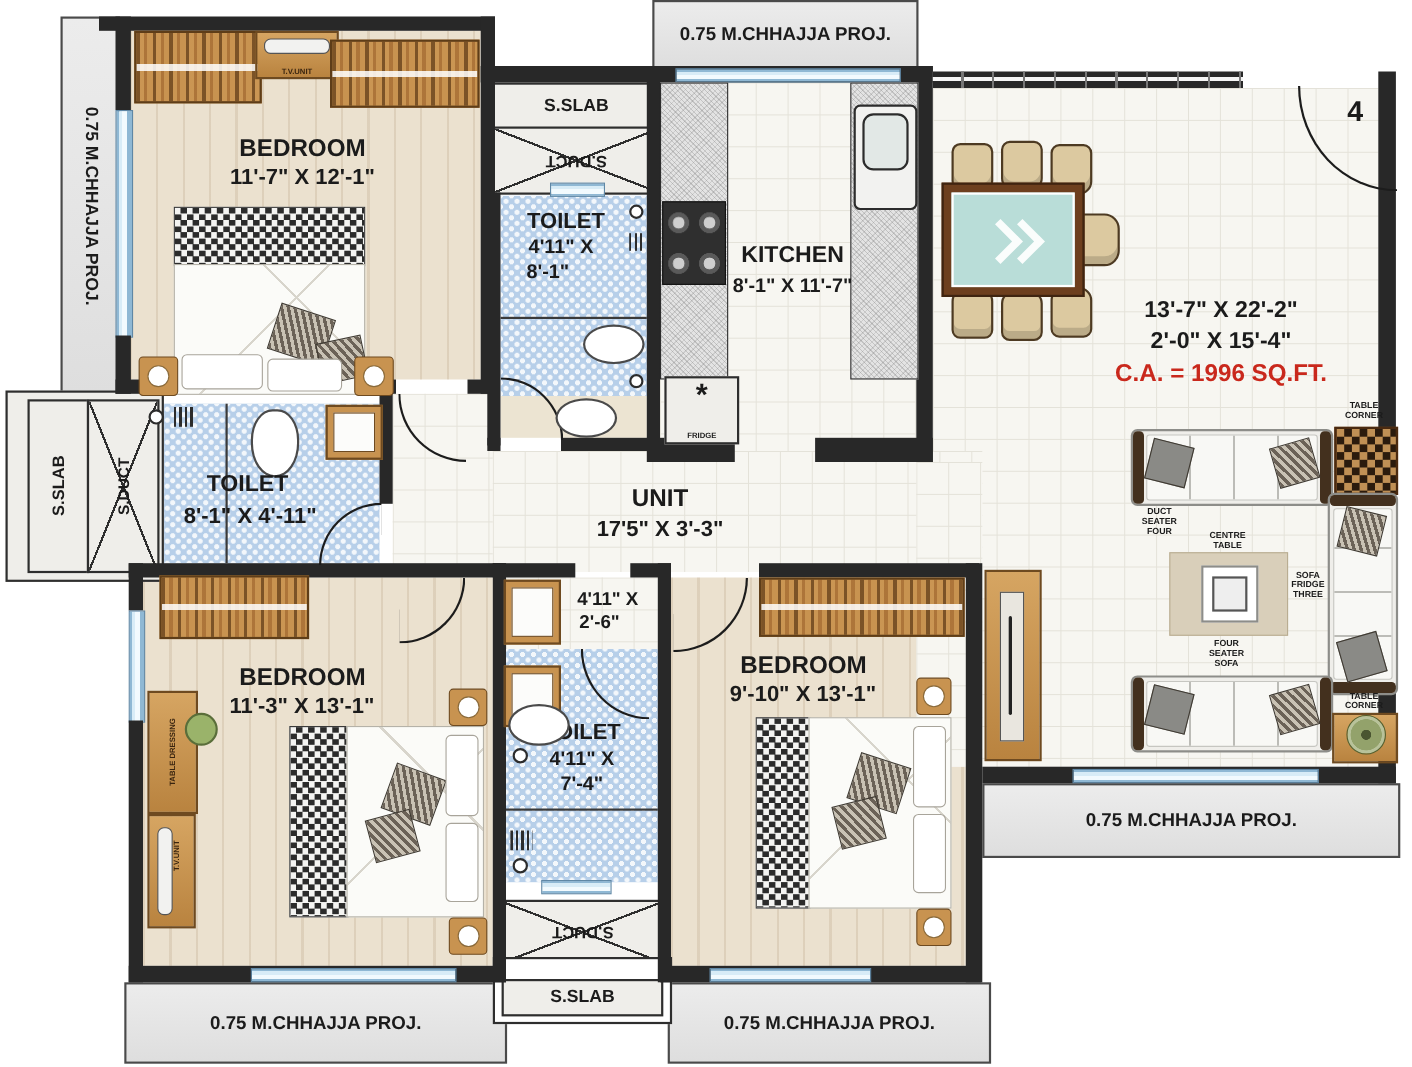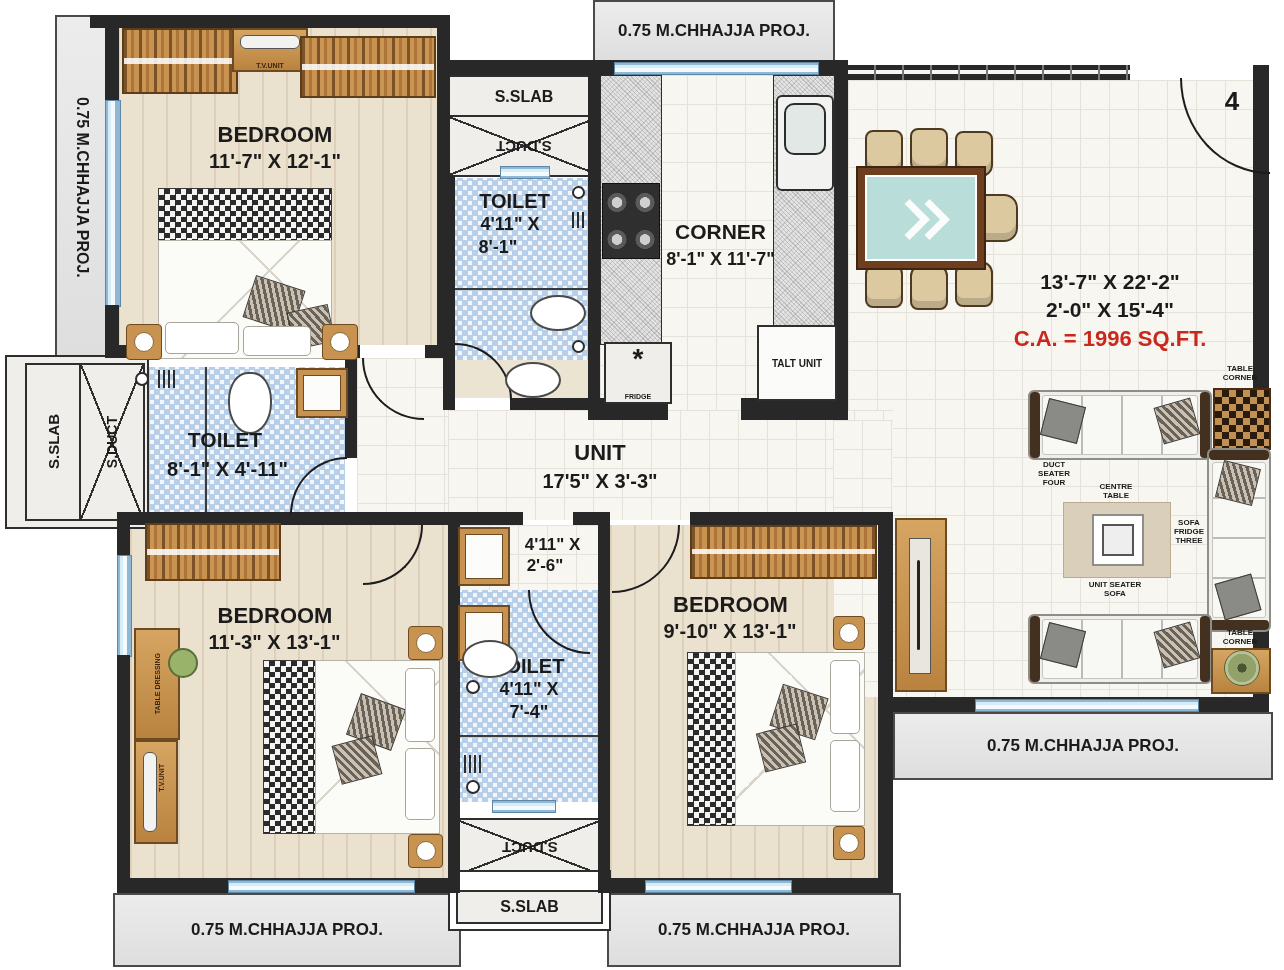--- a/index.html
+++ b/index.html
@@ -229,24 +229,21 @@
   <div class="label" style="left:120px;top:458px;width:215px;font-size:20px">8'-1" X 4'-11"</div>
 
   <div class="granite" style="left:600px;top:75px;width:60px;height:268px"></div>
   <div class="stove" style="left:602px;top:183px;width:56px;height:74px"></div>
   <div class="granite" style="left:773px;top:75px;width:60px;height:268px"></div>
   <div class="sink" style="left:776px;top:95px;width:54px;height:92px"></div>
   <div class="obox" style="left:604px;top:342px;width:64px;height:58px;text-align:center">
     <span style="font-size:28px;font-weight:700;line-height:30px">*</span>
     <div class="label tiny" style="left:0;right:0;bottom:2px;font-size:7px">FRIDGE</div>
   </div>
-  <div class="obox" style="left:757px;top:325px;width:76px;height:72px;display:flex;align-items:center;justify-content:center;background:#fbfbf9">
-    <span class="label" style="position:static;font-size:10px">TALT UNIT</span>
-  </div>
-  <div class="label" style="left:648px;top:220px;width:145px;font-size:21px">CORNER</div>
+  <div class="label" style="left:648px;top:220px;width:145px;font-size:21px">KITCHEN</div>
   <div class="label" style="left:638px;top:249px;width:165px;font-size:18px">8'-1" X 11'-7"</div>
 
   <div class="label" style="left:545px;top:440px;width:110px;font-size:22px">UNIT</div>
   <div class="label" style="left:520px;top:470px;width:160px;font-size:20px">17'5" X 3'-3"</div>
 
   <div class="basinbox" style="left:458px;top:527px;width:48px;height:55px"></div>
   <div class="basinbox" style="left:458px;top:605px;width:48px;height:52px"></div>
   <div class="label" style="left:510px;top:535px;width:85px;font-size:17px">4'11" X</div>
   <div class="label" style="left:505px;top:556px;width:80px;font-size:17px">2'-6"</div>
   <div class="label" style="left:465px;top:655px;width:128px;font-size:20px">TOILET</div>
@@ -326,21 +323,21 @@
   <div class="rug" style="left:1063px;top:502px;width:106px;height:74px"></div>
   <div class="ctable" style="left:1092px;top:514px;width:48px;height:48px"></div>
   <div class="sofa" style="left:1207px;top:448px;width:60px;height:180px">
     <div class="armV" style="top:0"></div>
       <div class="armV" style="bottom:0"></div>
     <div class="cushV"></div>
     <div class="dpillow" style="left:10px;top:14px;width:36px;height:36px;transform:rotate(14deg)"></div>
     <div class="dpillow" style="left:10px;top:128px;width:36px;height:36px;transform:rotate(-16deg);background:#8a8a86"></div>
   </div>
   <div class="sm" style="left:1168px;top:518px;width:42px">SOFA FRIDGE THREE</div>
-  <div class="sm" style="left:1088px;top:580px;width:54px">UNIT SEATER SOFA</div>
+  <div class="sm" style="left:1088px;top:580px;width:54px">FOUR SEATER SOFA</div>
   <div class="sofa" style="left:1028px;top:614px;width:180px;height:66px">
     <div class="armH" style="left:0"></div>
       <div class="armH" style="right:0"></div>
     <div class="cushH"></div>
     <div class="dpillow" style="left:14px;top:10px;width:36px;height:36px;transform:rotate(14deg);background:#8a8a86"></div>
     <div class="dpillow" style="left:128px;top:10px;width:36px;height:36px;transform:rotate(-16deg)"></div>
   </div>
   <div class="sm" style="left:1214px;top:628px;width:52px">TABLE CORNER</div>
   <div class="wood" style="left:1211px;top:648px;width:56px;height:42px"></div>
   <div class="plant" style="left:1224px;top:650px;width:34px;height:34px"></div>

